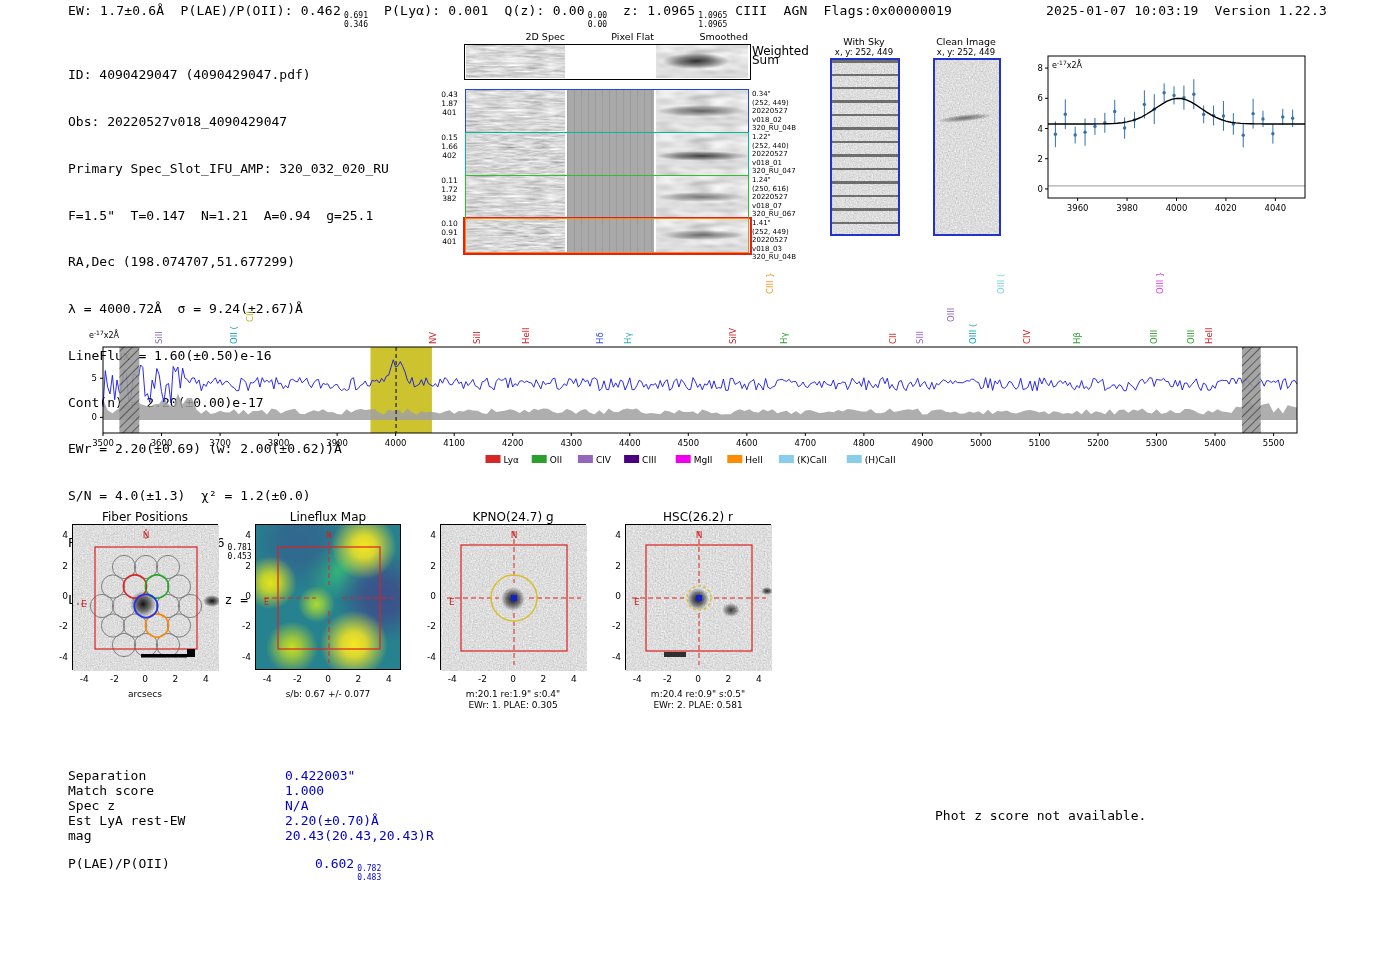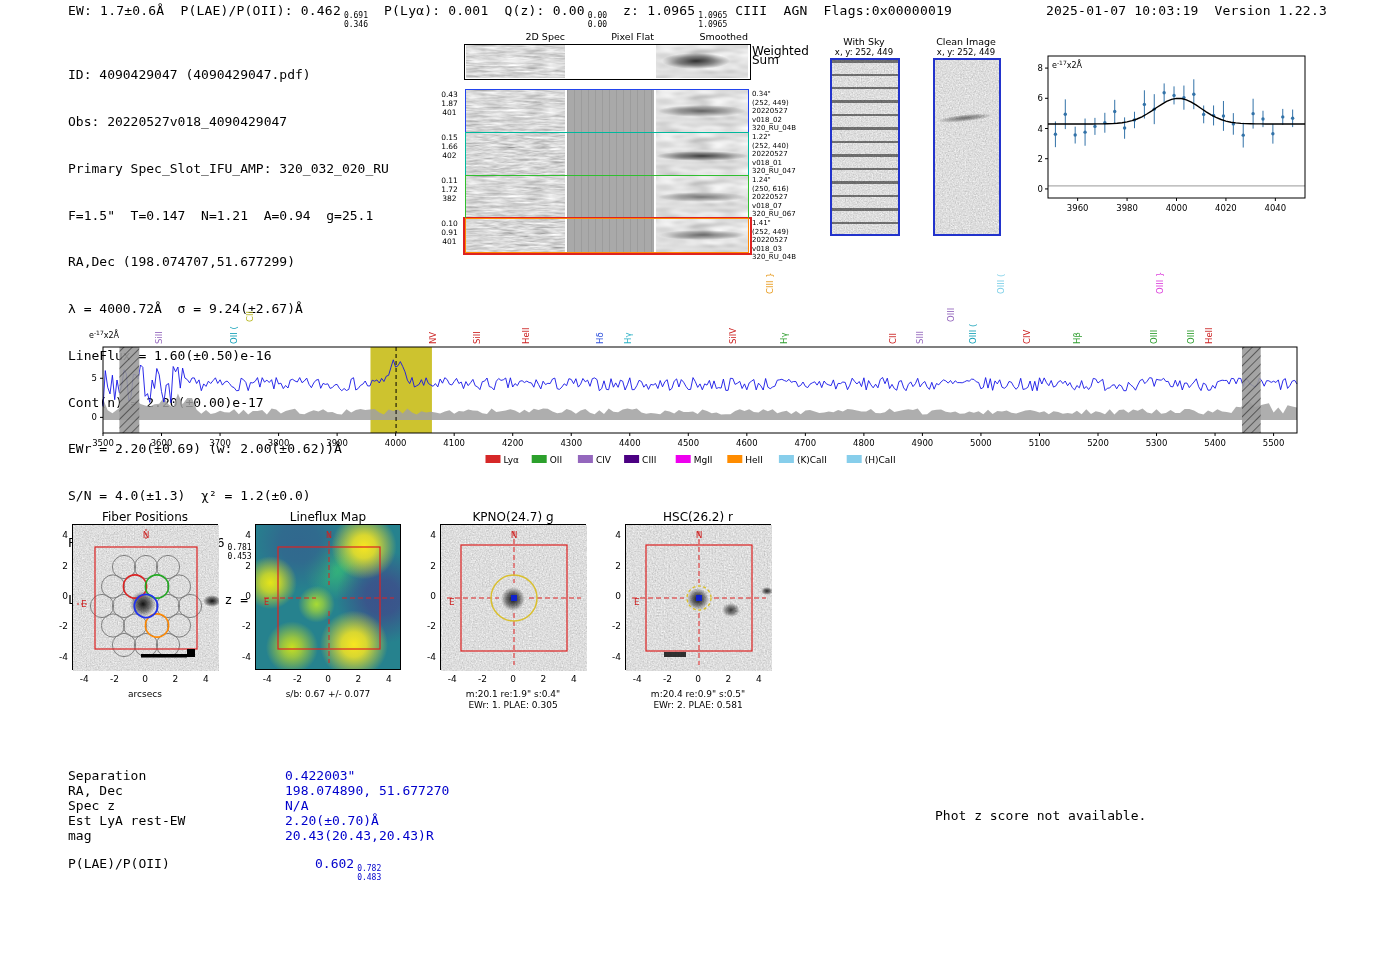--- a/index.html
+++ b/index.html
@@ -530,21 +530,21 @@
         <div class="xtick" style="left: 147.8px;">4</div>
       </div>
     <div class="captions">
         <div>m:20.4 re:0.9" s:0.5"</div>
         <div>EWr: 2. PLAE: 0.581</div>
       </div>
   </div>
 
   <div id="mtable" class="abs">
       <div class="mrow"><span class="mlabel">Separation</span><span class="mvalue" style="color: rgb(0, 0, 204);">0.422003"</span></div>
-      <div class="mrow"><span class="mlabel">RA, Dec</span><span class="mvalue" style="color: rgb(0, 0, 204);">198.074890, 51.677270</span></div>
+      <div class="mrow"><span class="mlabel">Match score</span><span class="mvalue" style="color: rgb(0, 0, 204);">1.000</span></div>
       <div class="mrow"><span class="mlabel">Spec z</span><span class="mvalue" style="color: rgb(0, 0, 204);">N/A</span></div>
       <div class="mrow"><span class="mlabel">Est LyA rest-EW</span><span class="mvalue" style="color: rgb(0, 0, 204);">2.20(±0.70)Å</span></div>
       <div class="mrow"><span class="mlabel">mag</span><span class="mvalue" style="color: rgb(0, 0, 204);">20.43(20.43,20.43)R</span></div>
       <div class="mrow"><span class="mlabel">P(LAE)/P(OII)</span><span class="mvalue" style="color: rgb(0, 0, 204); margin-left: 30px;">0.602</span><span class="stk" style="color: rgb(0, 0, 204); margin-top: 22px;"><span>0.782</span><span>0.483</span></span></div>
     </div>
 
   <div id="photz" class="abs">Phot z score not available.</div>
 
 <div class="abs s2dleft" style="top: 90px;">
       <div>0.43</div>

